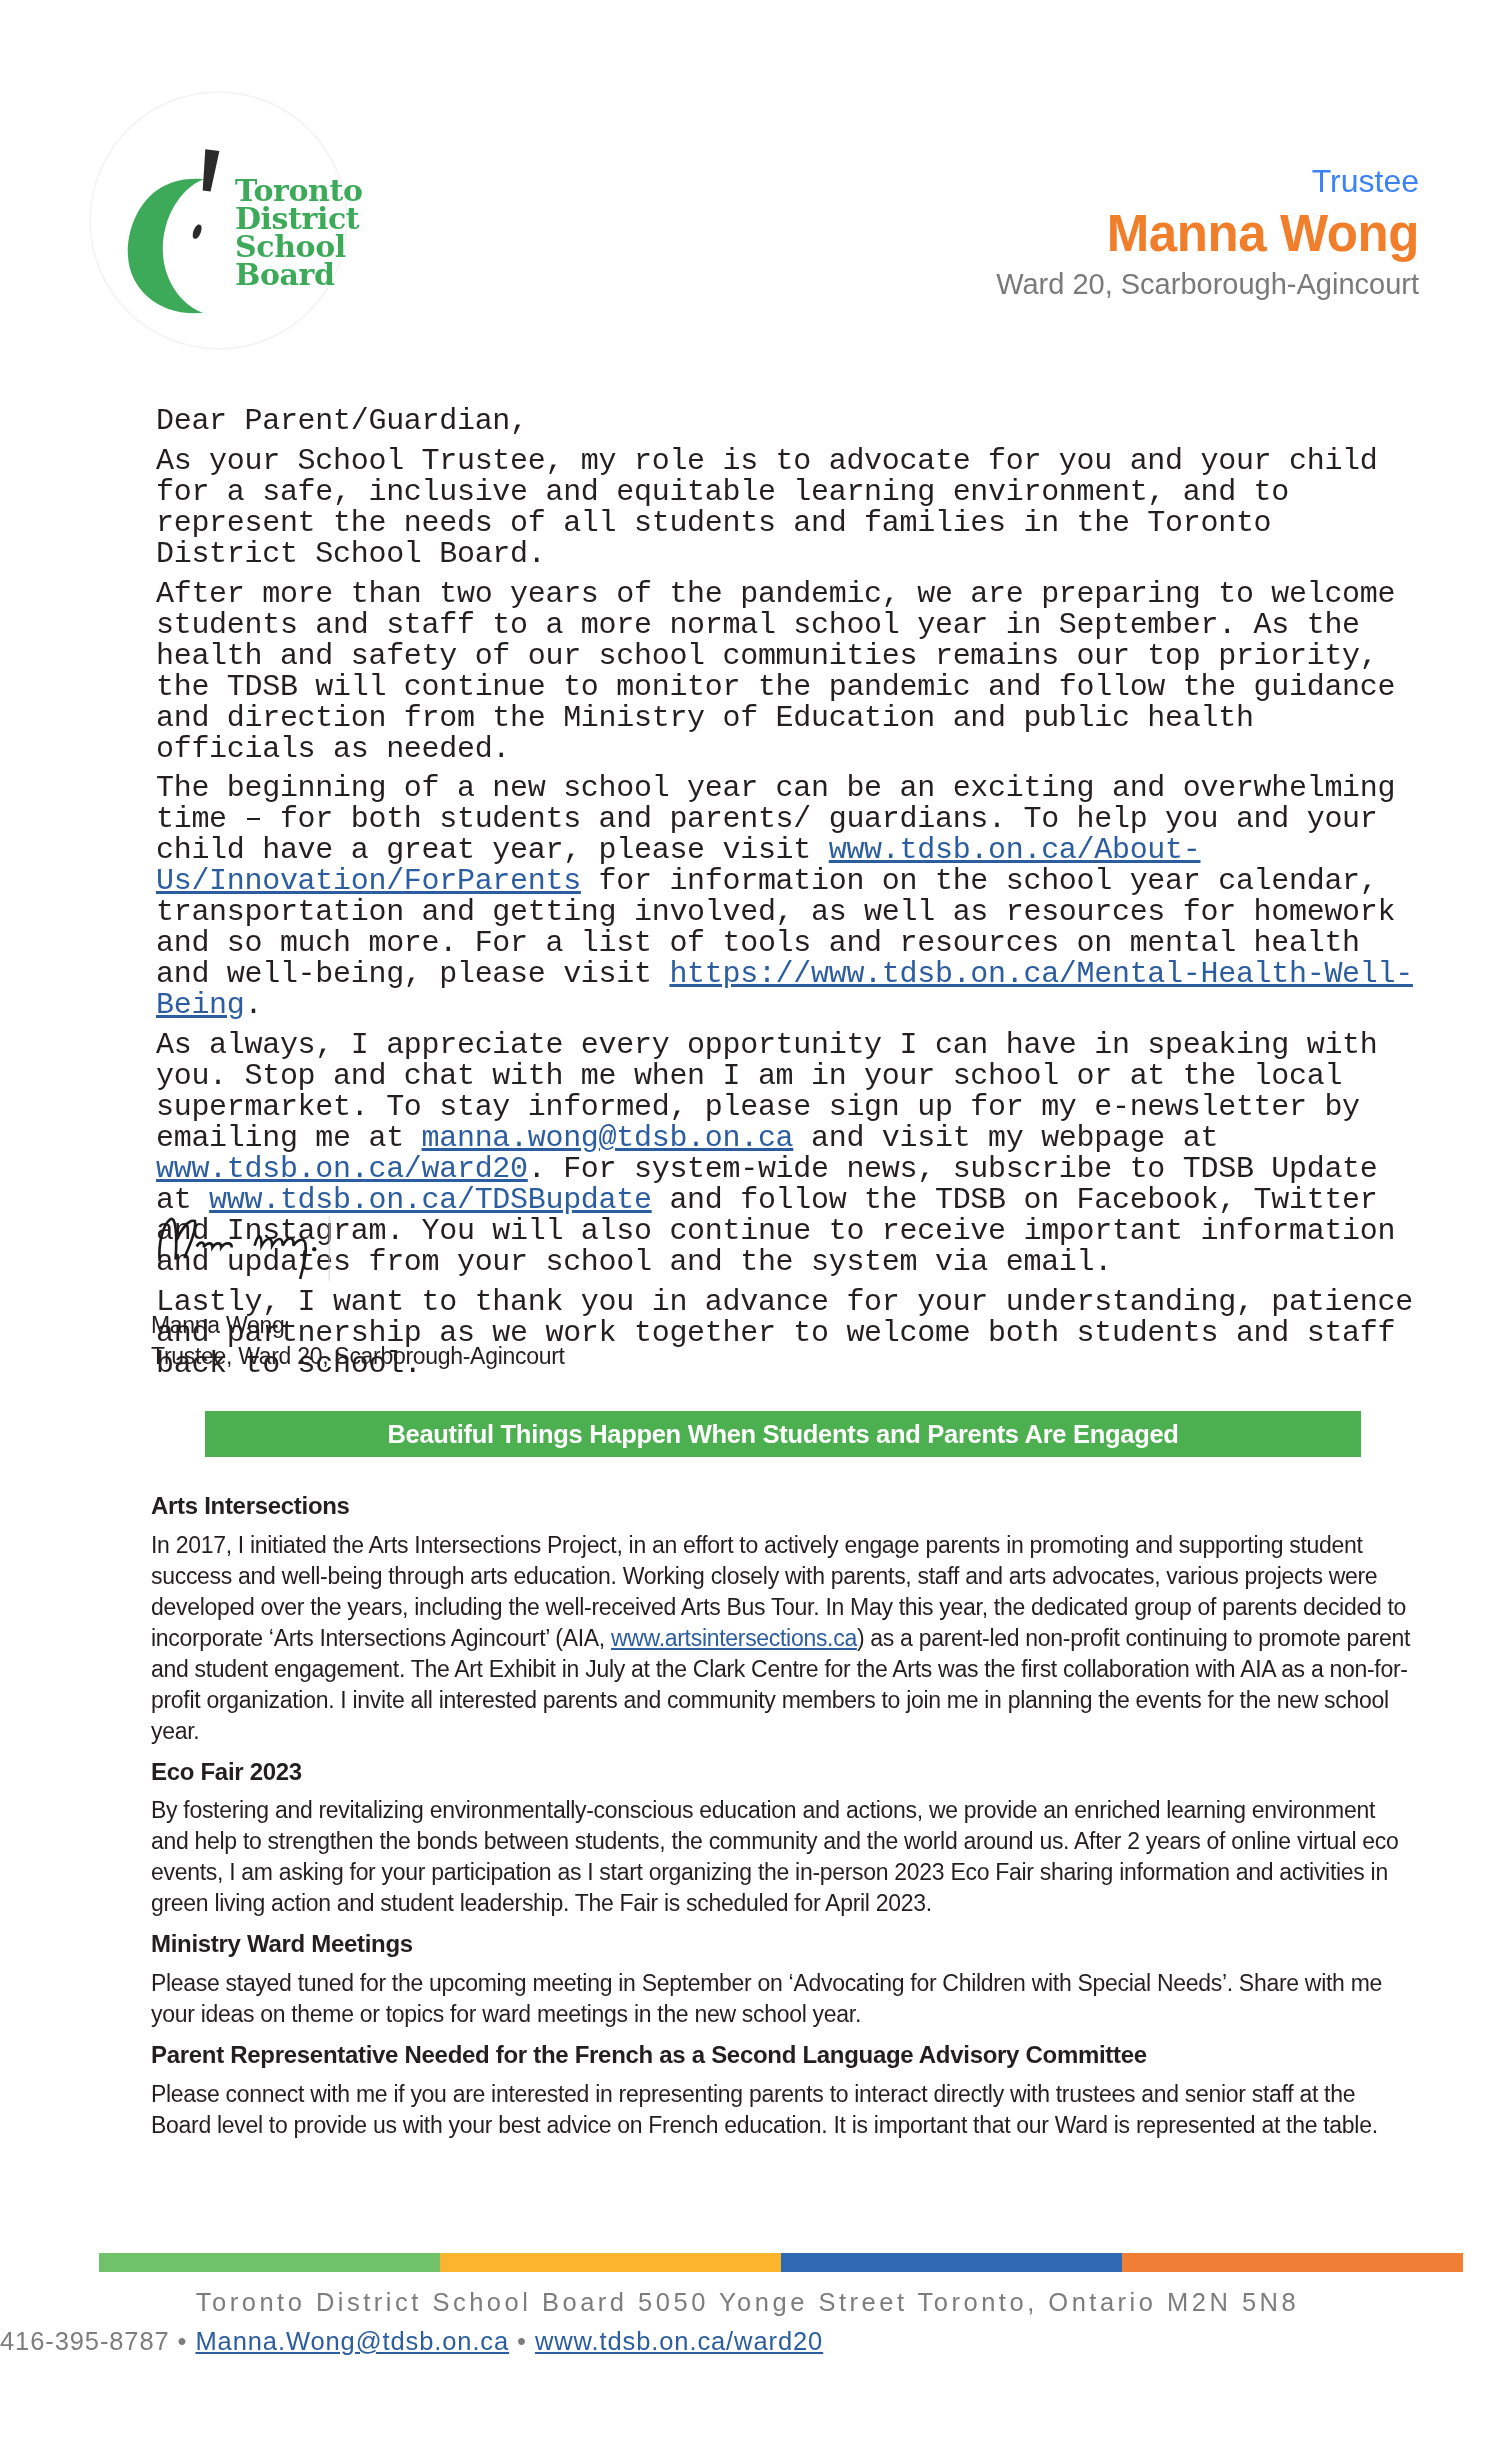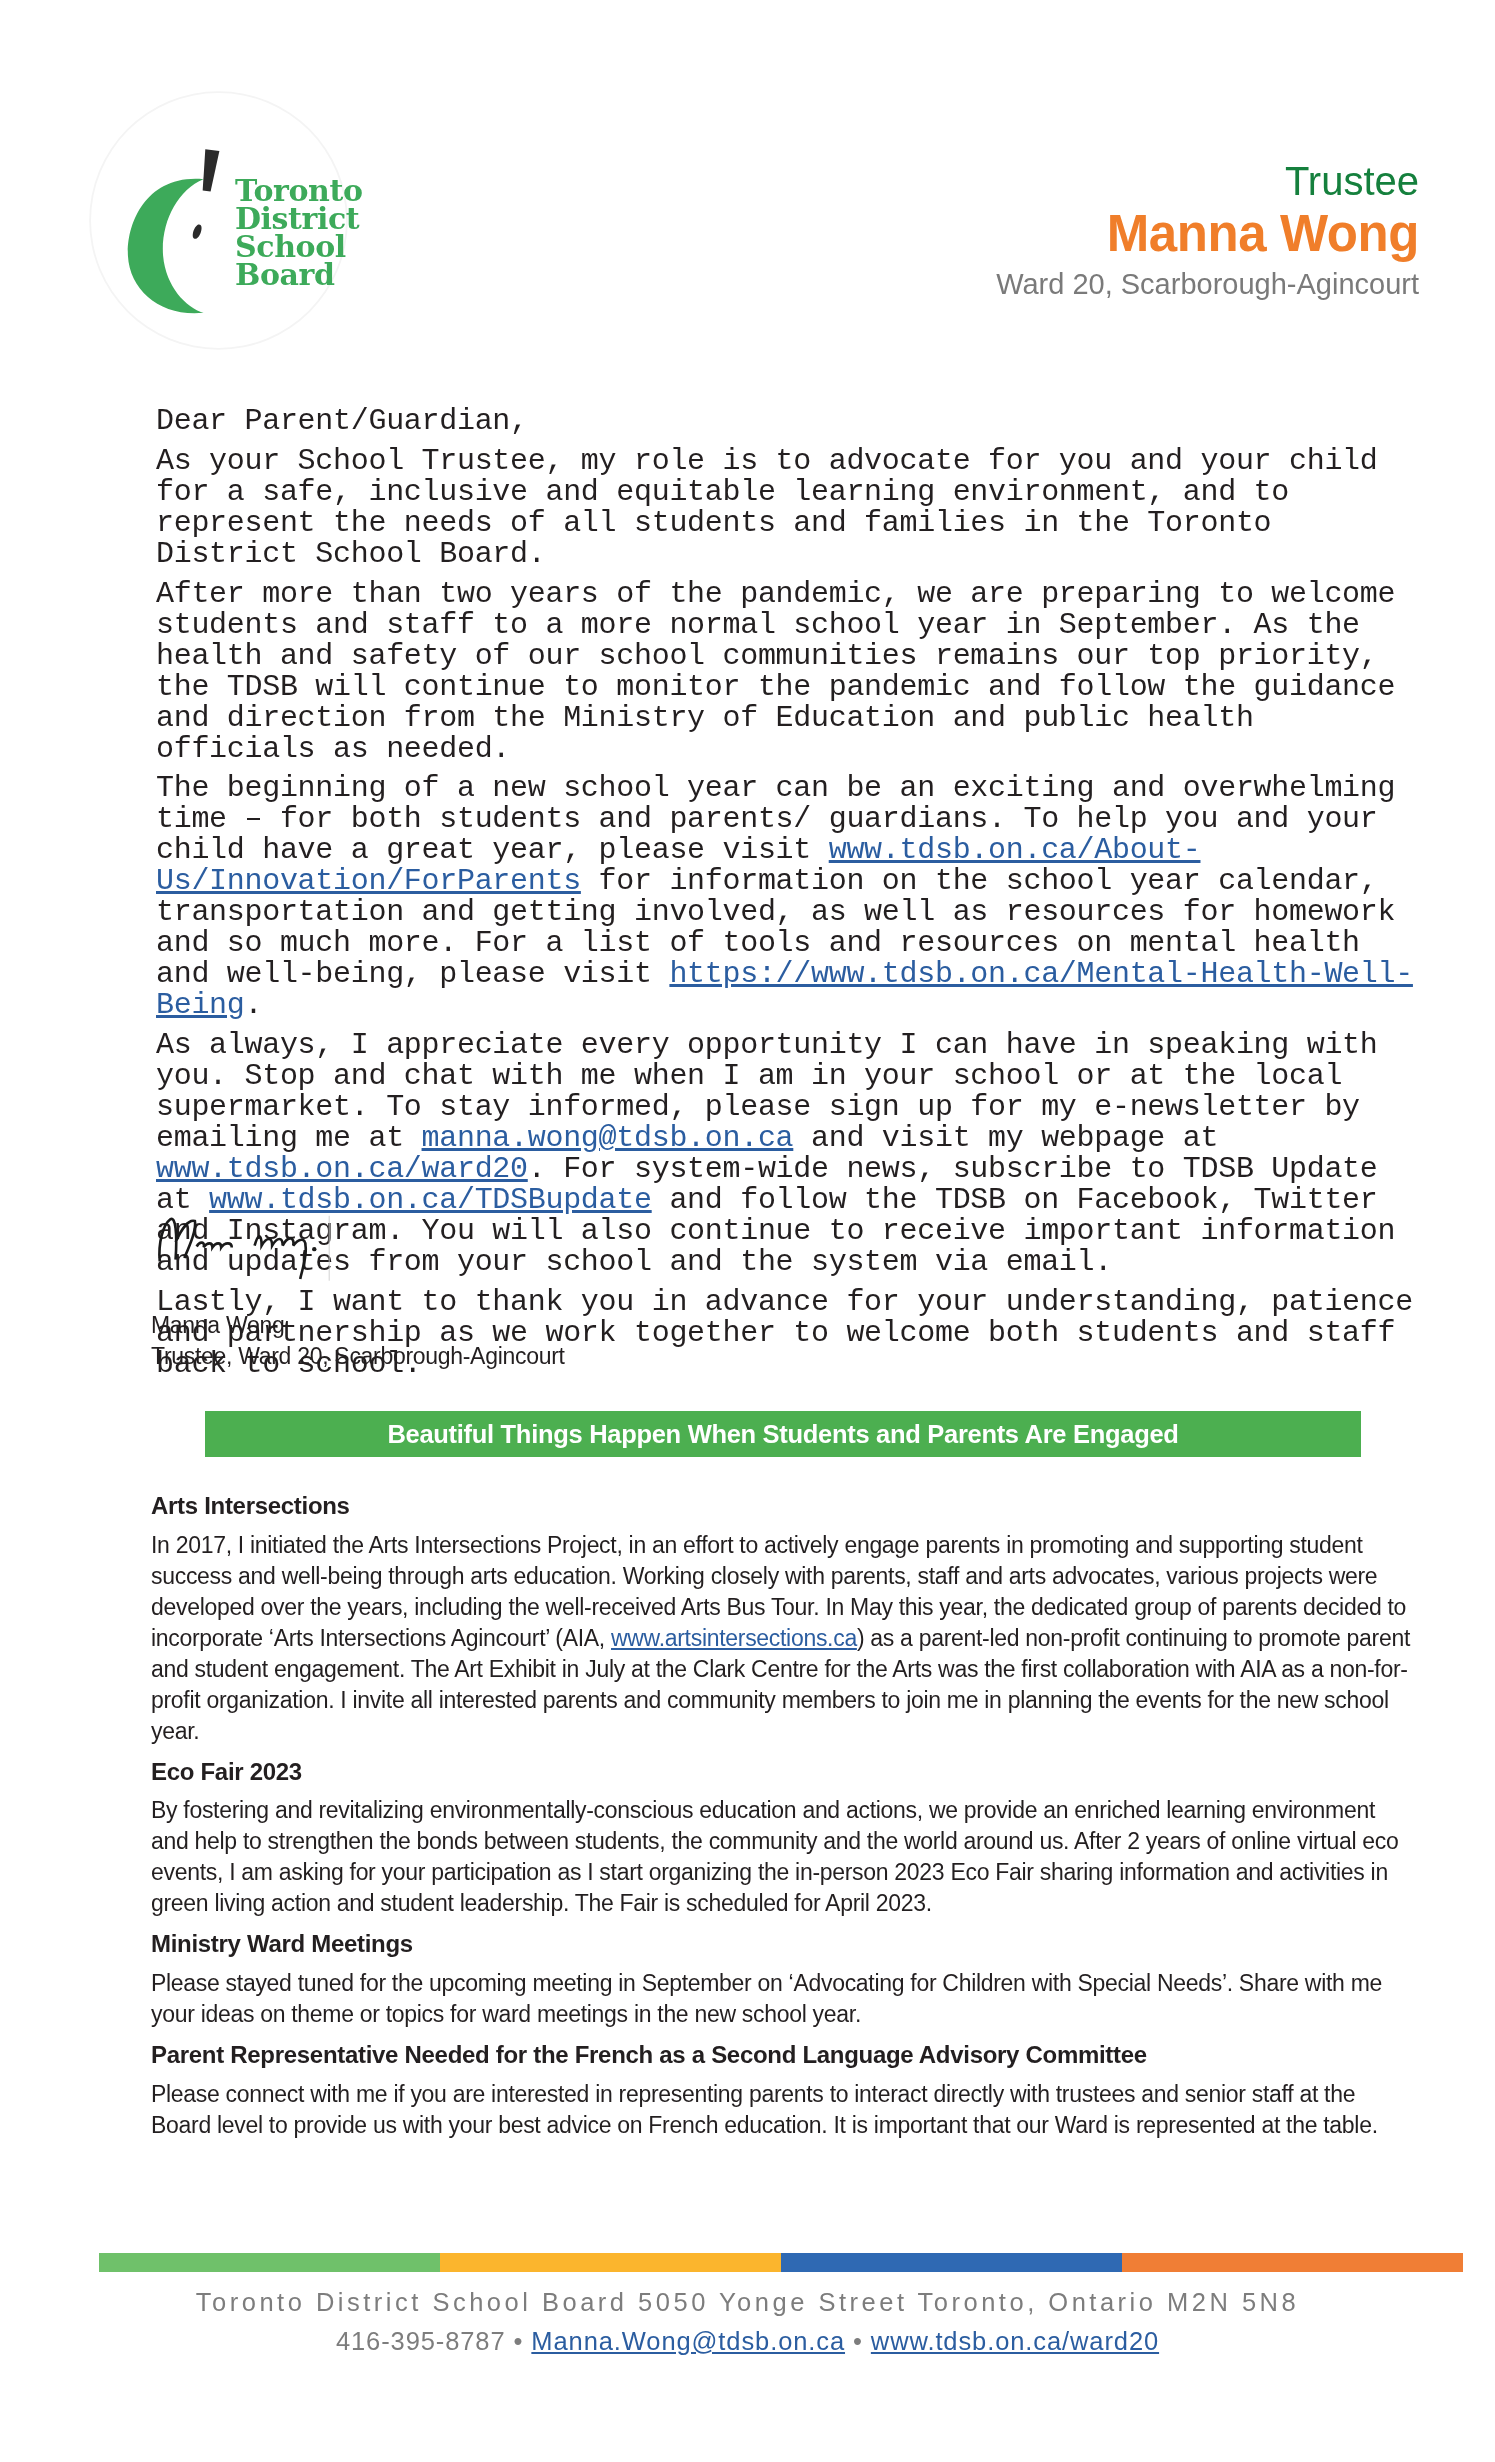--- a/index.html
+++ b/index.html
@@ -6,21 +6,21 @@
   body { width: 1495px; height: 2462px; position: relative; overflow: hidden;
          font-family: "Liberation Sans", sans-serif; color: #231f20; }
   .logo { position: absolute; left: 91px; top: 93px; width: 255px; height: 255px;
           border-radius: 50%; box-shadow: 0 0 0 1.8px #f4f4f4; }
   .logo svg { position: absolute; left: 0; top: 0; }
   .logo-text { position: absolute; left: 144px; top: 84px; font-family: "DejaVu Serif", serif;
                font-weight: bold; color: #3daa5a; font-size: 30px; line-height: 28px; letter-spacing: -0.4px; }
   .logo-text span { display: block; }
 
   .trustee-block { position: absolute; right: 76px; top: 157px; text-align: right; }
-  .trustee-label { font-size: 40px; color: #15803d; line-height: 49px; }
+  .trustee-label { font-size: 32px; color: #3b82f6; line-height: 49px; }
   .trustee-name { font-size: 51px; font-weight: bold; color: #f07e2a; line-height: 56px; letter-spacing: -0.4px; }
   .trustee-ward { font-size: 29px; color: #7a7a7a; line-height: 44px; }
 
   .content { position: absolute; left: 156px; top: 406px; width: 1266px;
              font-size: 30px; line-height: 31px; color: #231f20; letter-spacing: -0.3px; font-family: Liberation Mono, monospace; }
   .content p { margin: 0 0 8.8px 0; }
   a.link { color: #2b5da0; text-decoration: underline; }
 
   .signature { position: absolute; left: 151px; top: 1207px; width: 237px; height: 79px; }
   .sig-name { position: absolute; left: 151px; top: 1310px; font-size: 23px; line-height: 31px; letter-spacing: -0.3px; }
@@ -31,21 +31,21 @@
   .sections { position: absolute; left: 151px; top: 1490px; width: 1266px;
               font-size: 23px; line-height: 31px; letter-spacing: -0.3px; }
   .sections h3 { margin: 0 0 8.8px 0; font-size: 24px; font-weight: bold; line-height: 31px; color: #231f20; }
   .sections p { margin: 0 0 8.8px 0; }
 
   .colorbar { position: absolute; left: 99px; top: 2253px; width: 1364px; height: 18.5px; display: flex; }
   .colorbar div { flex: 1; height: 100%; }
 
   .footer-address { position: absolute; left: 0; width: 1495px; top: 2285px; text-align: center;
                     font-size: 25.5px; color: #7d7d7d; letter-spacing: 3.5px; line-height: 35px; }
-  .footer-contact { position: absolute; left: 0; width: 1495px; top: 2324px; text-align: center;
+  .footer-contact { position: absolute; left: 0; width: 1495px; top: 2324px; text-align: left;
                     font-size: 25.5px; color: #7d7d7d; letter-spacing: 0.9px; line-height: 35px; }
   .footer-contact a.link { color: #2b5da0; }
 </style>
 </head>
 <body>
 
 <div class="logo">
   <svg width="255" height="255" viewBox="0 0 290 290">
     <path d="M128,98 C62,92 40,150 42,185 C44,225 80,255 128,250 C108,244 85,220 82,185 C79,148 98,110 128,98 Z" fill="#3daa5a"></path>
     <path d="M130,64 L146,66 L136,112 L127,111 Z" fill="#2b2b2b"></path>

